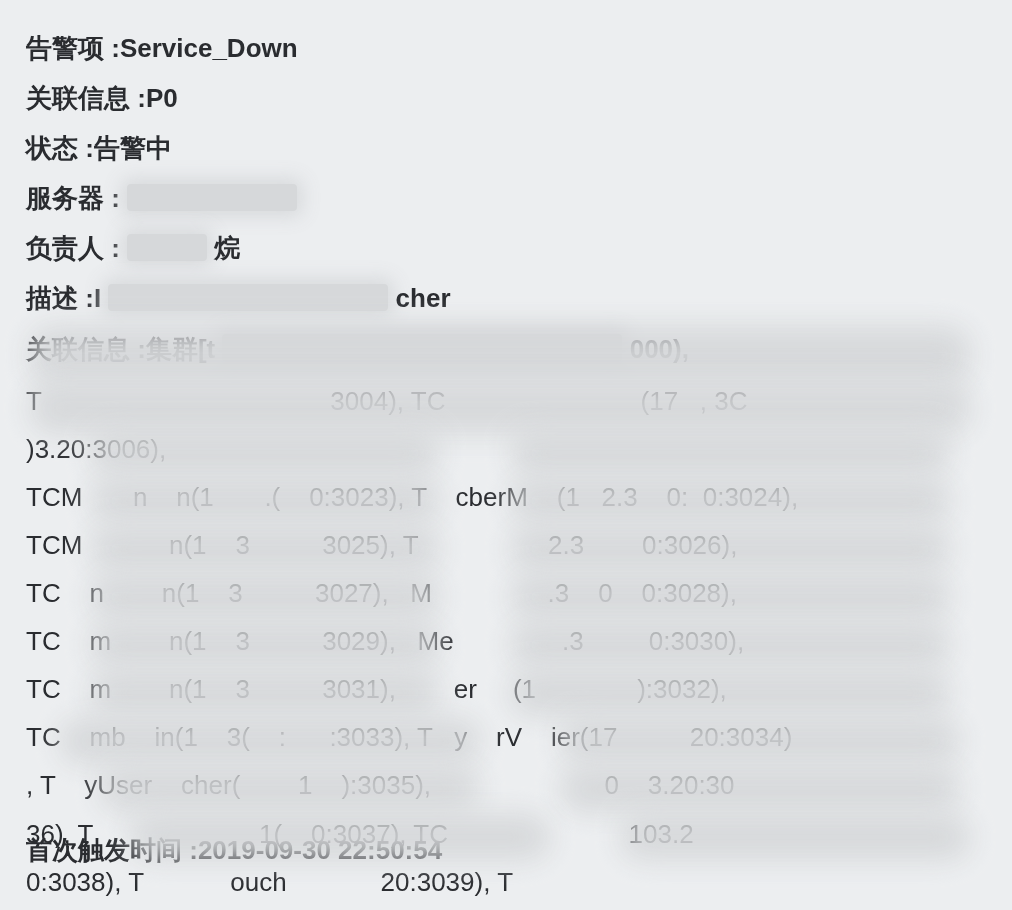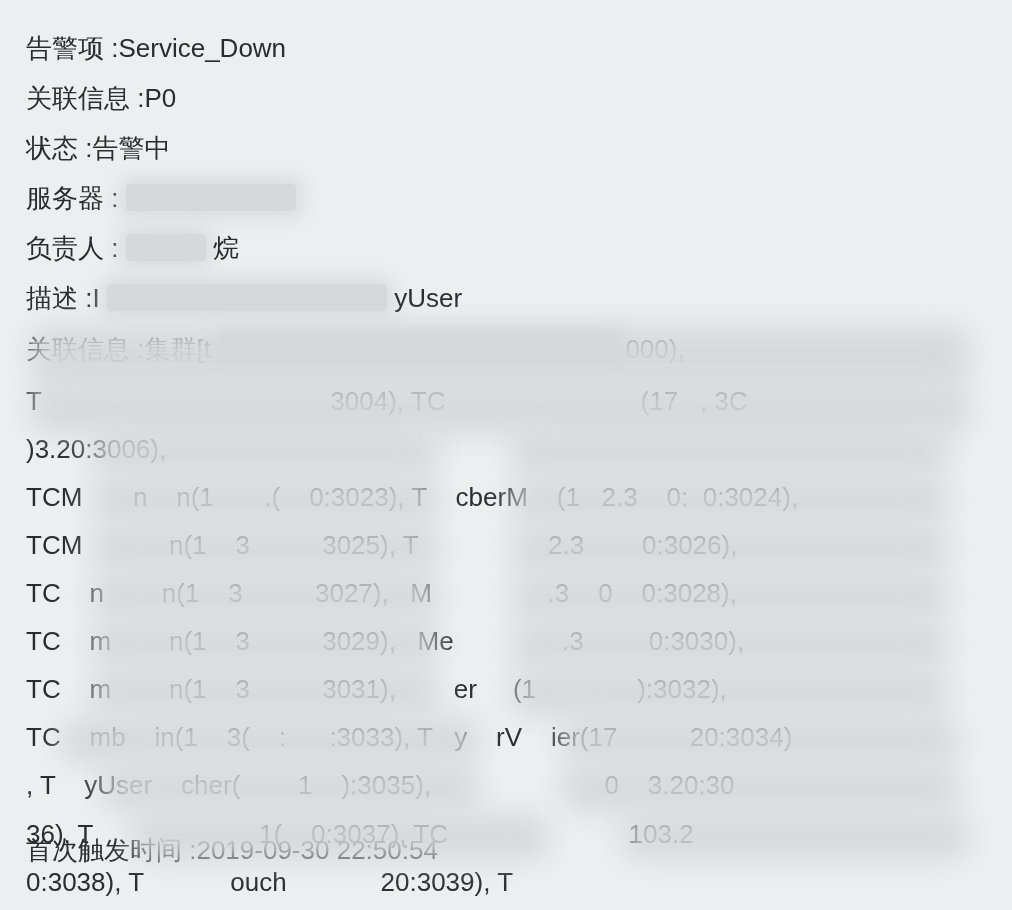--- a/index.html
+++ b/index.html
@@ -9,21 +9,21 @@
     background:#eceef0;
     font-family:"Microsoft YaHei","PingFang SC","Helvetica Neue",Arial,sans-serif;
     font-size:26px;
     line-height:1.85;
     color:#2a2c30;
     box-sizing:border-box;
     padding:24px 26px;
     overflow:hidden;
     position:relative;
   }
-  .row{white-space:nowrap;margin-bottom:2px;}
+  .row{white-space:nowrap;margin-bottom:2px;font-weight:bold;}
   .label{display:inline;}
   .value{display:inline;}
   .colon{display:inline;}
   .redact{
     display:inline-block;
     background:#d6d8da;
     border-radius:4px;
     height:1.05em;
     vertical-align:-0.15em;
     box-shadow:0 0 18px 6px rgba(214,216,218,0.9);
@@ -66,21 +66,21 @@
 
 <div class="row">
   <span class="label">负责人</span><span class="colon"> :</span>
   <span class="redact" style="width:80px"></span>
   <span>烷</span>
 </div>
 
 <div class="row">
   <span class="label">描述</span><span class="colon"> :</span><span>I</span>
   <span class="redact" style="width:280px"></span>
-  <span>yUser</span>
+  <span>cher</span>
 </div>
 
 <div class="row">
   <span class="label">关联信息</span><span class="colon"> :</span><span>集群[t</span>
   <span class="redact" style="width:400px"></span>
   <span>000),</span>
 </div>
 
 <div class="lines-block">T                                        3004), TC                           (17   , 3C                                           )3.20:3006),
 TCM       n    n(1       .(    0:3023), T    cberM    (1   2.3    0:  0:3024),

